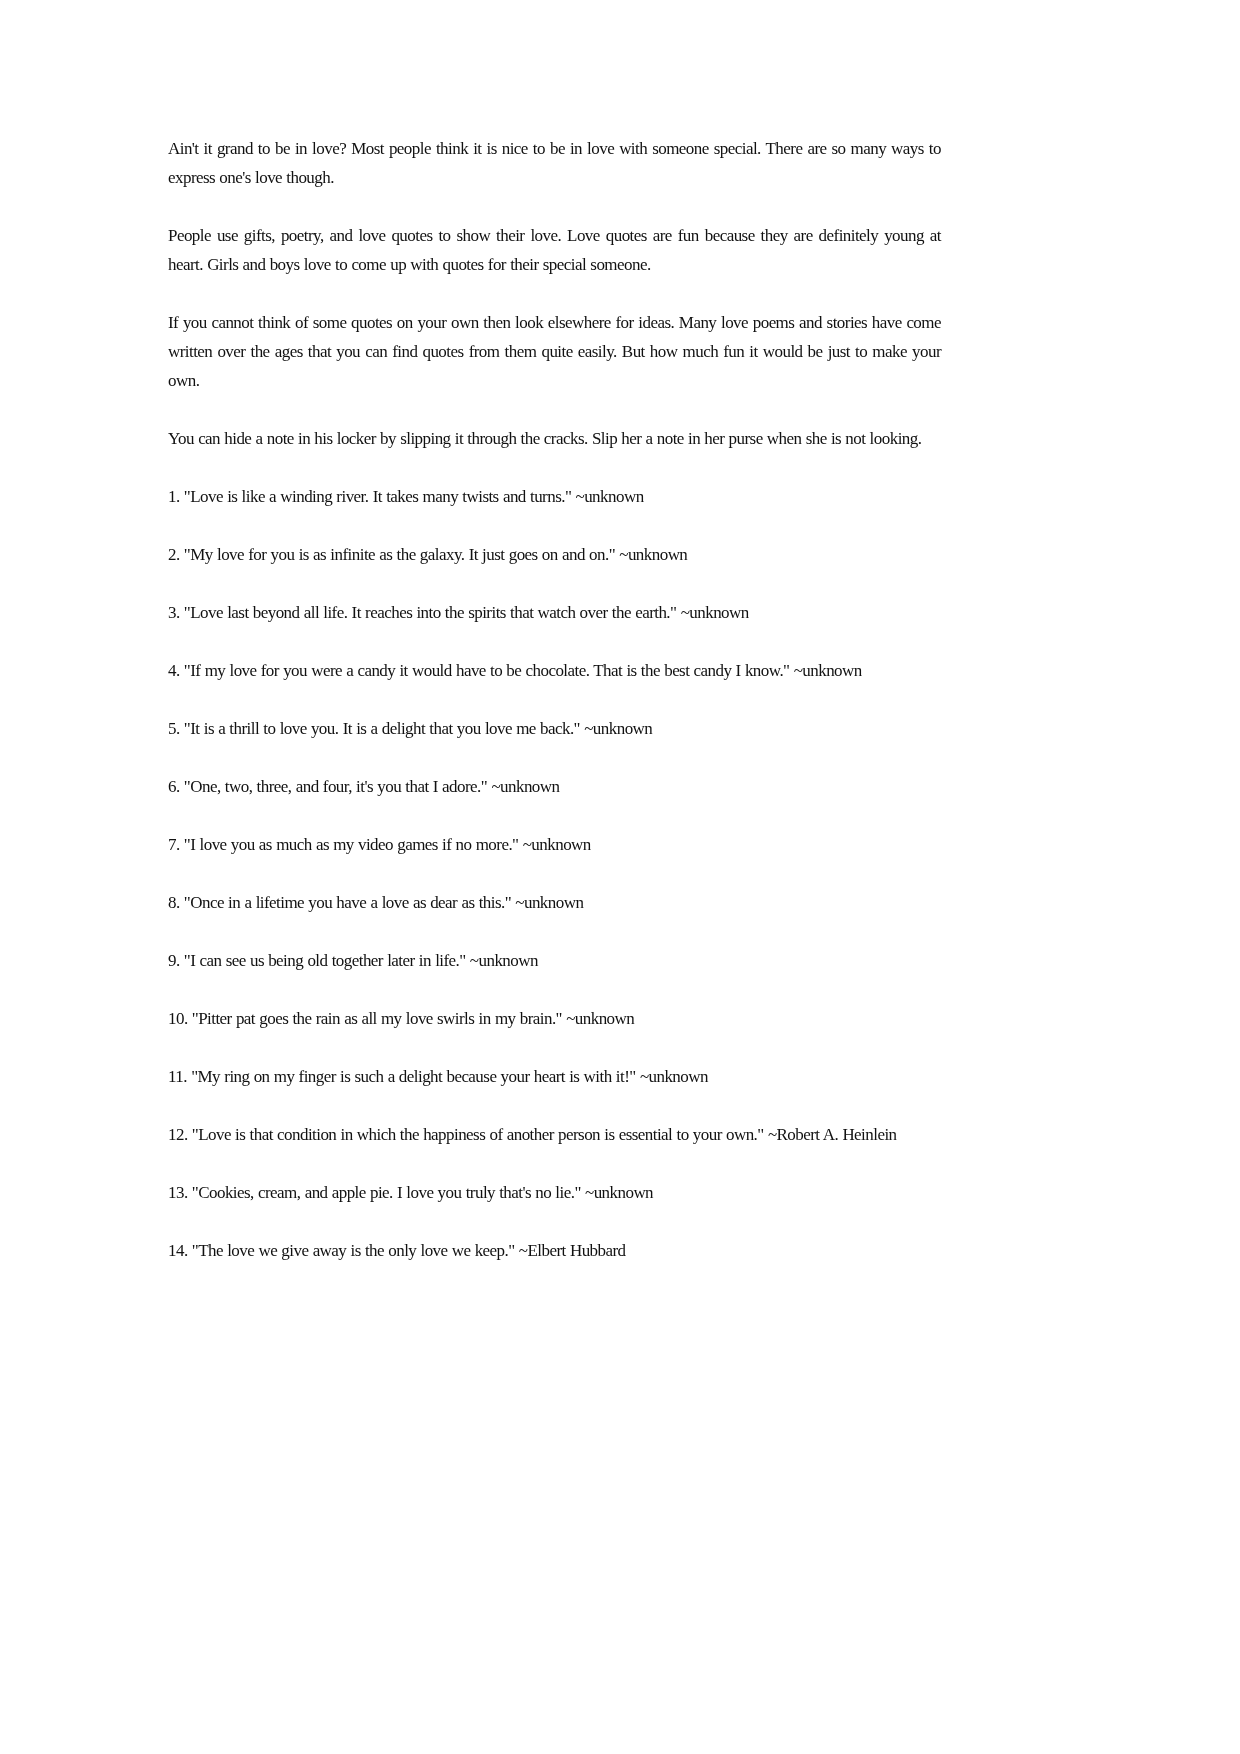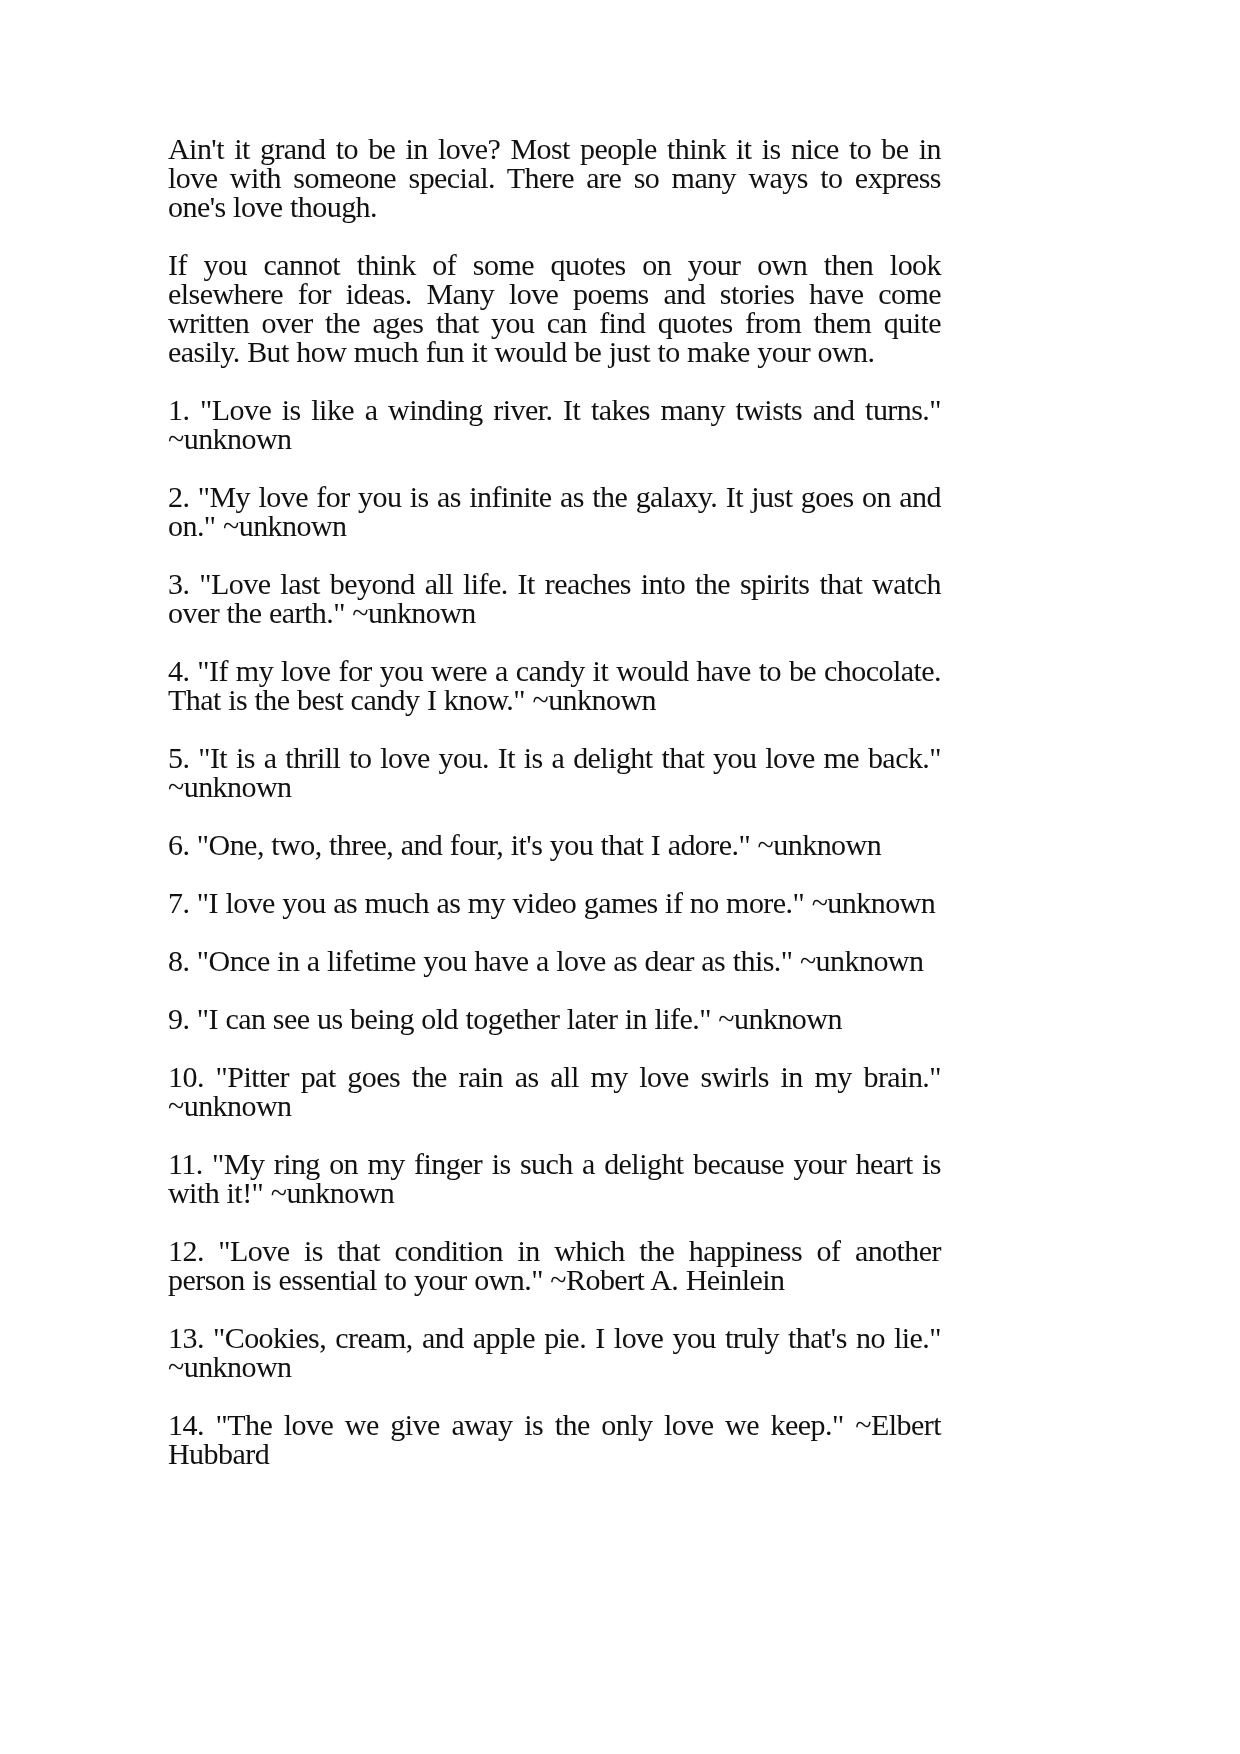--- a/index.html
+++ b/index.html
@@ -3,40 +3,42 @@
   <meta charset="utf-8">
   <style>
     html, body { margin: 0; padding: 0; background: #ffffff; }
     body { width: 1240px; height: 1754px; position: relative; overflow: hidden; }
     .page {
       position: absolute;
       left: 168px;
       top: 134px;
       width: 773px;
       font-family: "Liberation Serif", "DejaVu Serif", serif;
-      font-size: 30px;
+      font-size: 17px;
       line-height: 29px;
       color: #111111;
     }
     .para {
       margin: 0 0 29px 0;
       text-align: justify;
       text-align-last: left;
       transform-origin: left top;
       letter-spacing: -0.55px;
       word-spacing: 0.5px;
     }
     .para.quote { letter-spacing: -0.55px; }
   </style>
 </head>
 <body>
 
 <div class="page">
   <p class="para">Ain't it grand to be in love? Most people think it is nice to be in love with someone special. There are so many ways to express one's love though.</p>
+  <p class="para">People use gifts, poetry, and love quotes to show their love. Love quotes are fun because they are definitely young at heart. Girls and boys love to come up with quotes for their special someone.</p>
   <p class="para">If you cannot think of some quotes on your own then look elsewhere for ideas. Many love poems and stories have come written over the ages that you can find quotes from them quite easily. But how much fun it would be just to make your own.</p>
+  <p class="para">You can hide a note in his locker by slipping it through the cracks. Slip her a note in her purse when she is not looking.</p>
 
   <p class="para quote">1. "Love is like a winding river. It takes many twists and turns." ~unknown</p>
   <p class="para quote">2. "My love for you is as infinite as the galaxy. It just goes on and on." ~unknown</p>
   <p class="para quote">3. "Love last beyond all life. It reaches into the spirits that watch over the earth." ~unknown</p>
   <p class="para quote">4. "If my love for you were a candy it would have to be chocolate. That is the best candy I know." ~unknown</p>
   <p class="para quote">5. "It is a thrill to love you. It is a delight that you love me back." ~unknown</p>
   <p class="para quote">6. "One, two, three, and four, it's you that I adore." ~unknown</p>
   <p class="para quote">7. "I love you as much as my video games if no more." ~unknown</p>
   <p class="para quote">8. "Once in a lifetime you have a love as dear as this." ~unknown</p>
   <p class="para quote">9. "I can see us being old together later in life." ~unknown</p>

